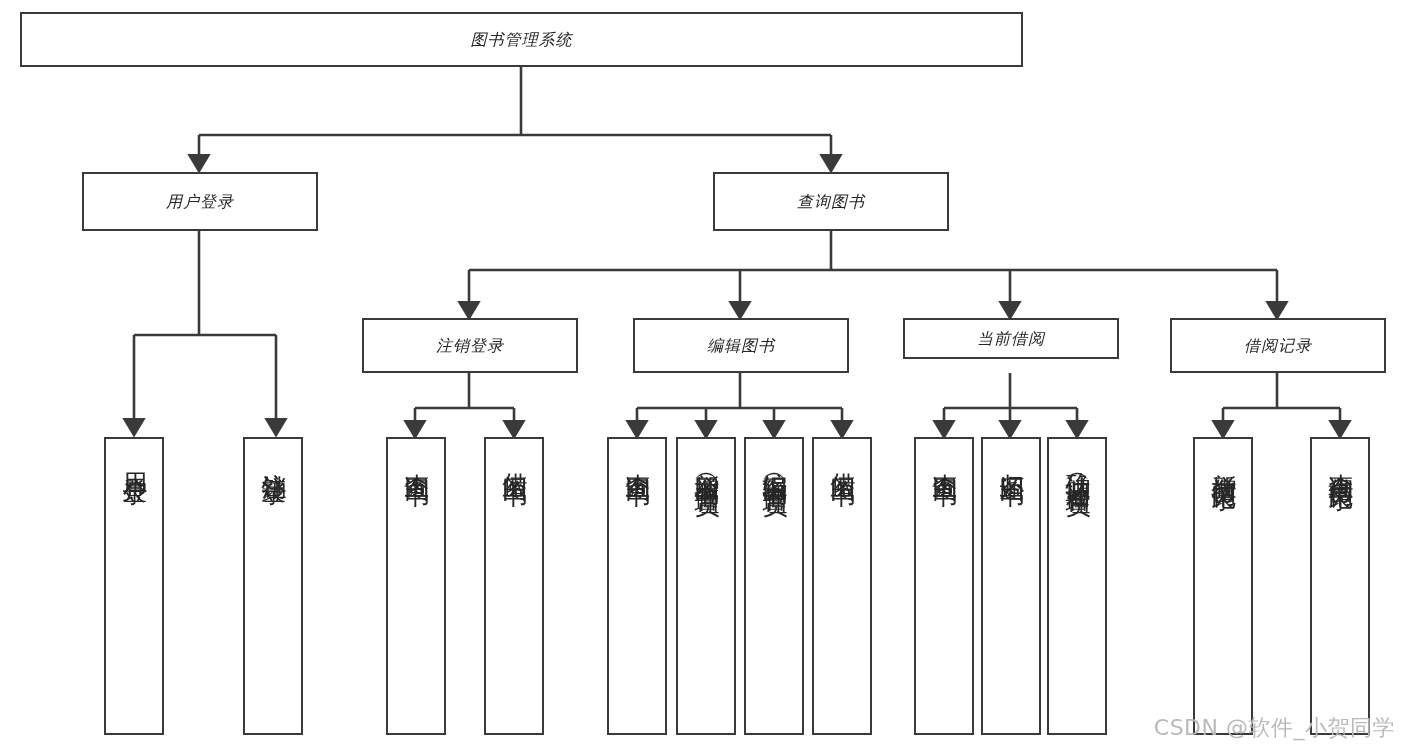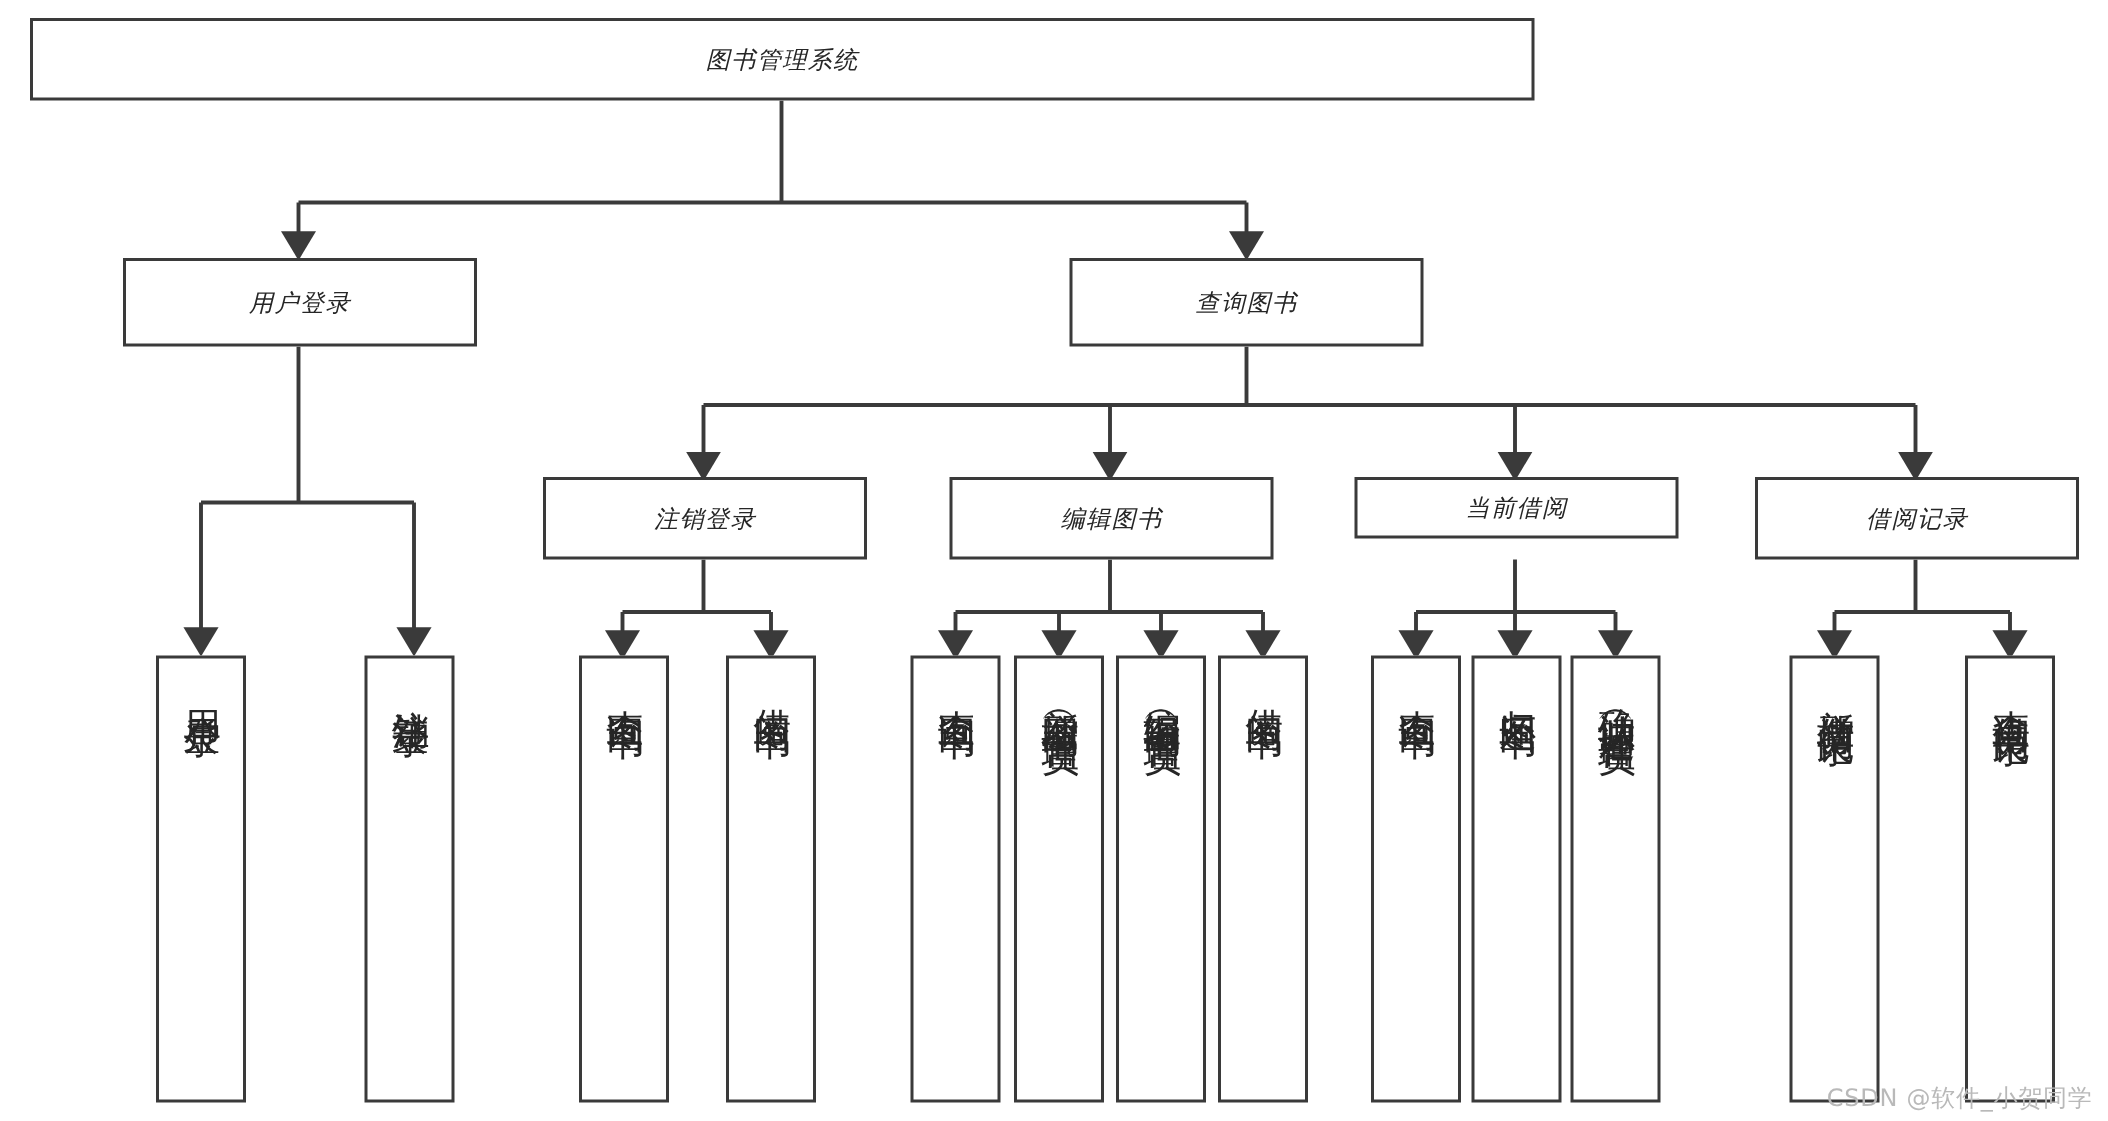--- a/index.html
+++ b/index.html
@@ -47,21 +47,21 @@
     text-orientation:upright;
   }
   svg.links{
     position:absolute;left:0;top:0;width:1405px;height:747px;
     z-index:1;pointer-events:none;
   }
   .watermark{
     position:absolute;
     right:10px;
     bottom:4px;
-    font-size:16px;
+    font-size:22px;
     color:#b9b9b9;
     letter-spacing:0.5px;
     z-index:5;
     white-space:nowrap;
     font-family:"DejaVu Sans","Liberation Sans",sans-serif;
   }
 </style>
 </head>
 <body>
 

